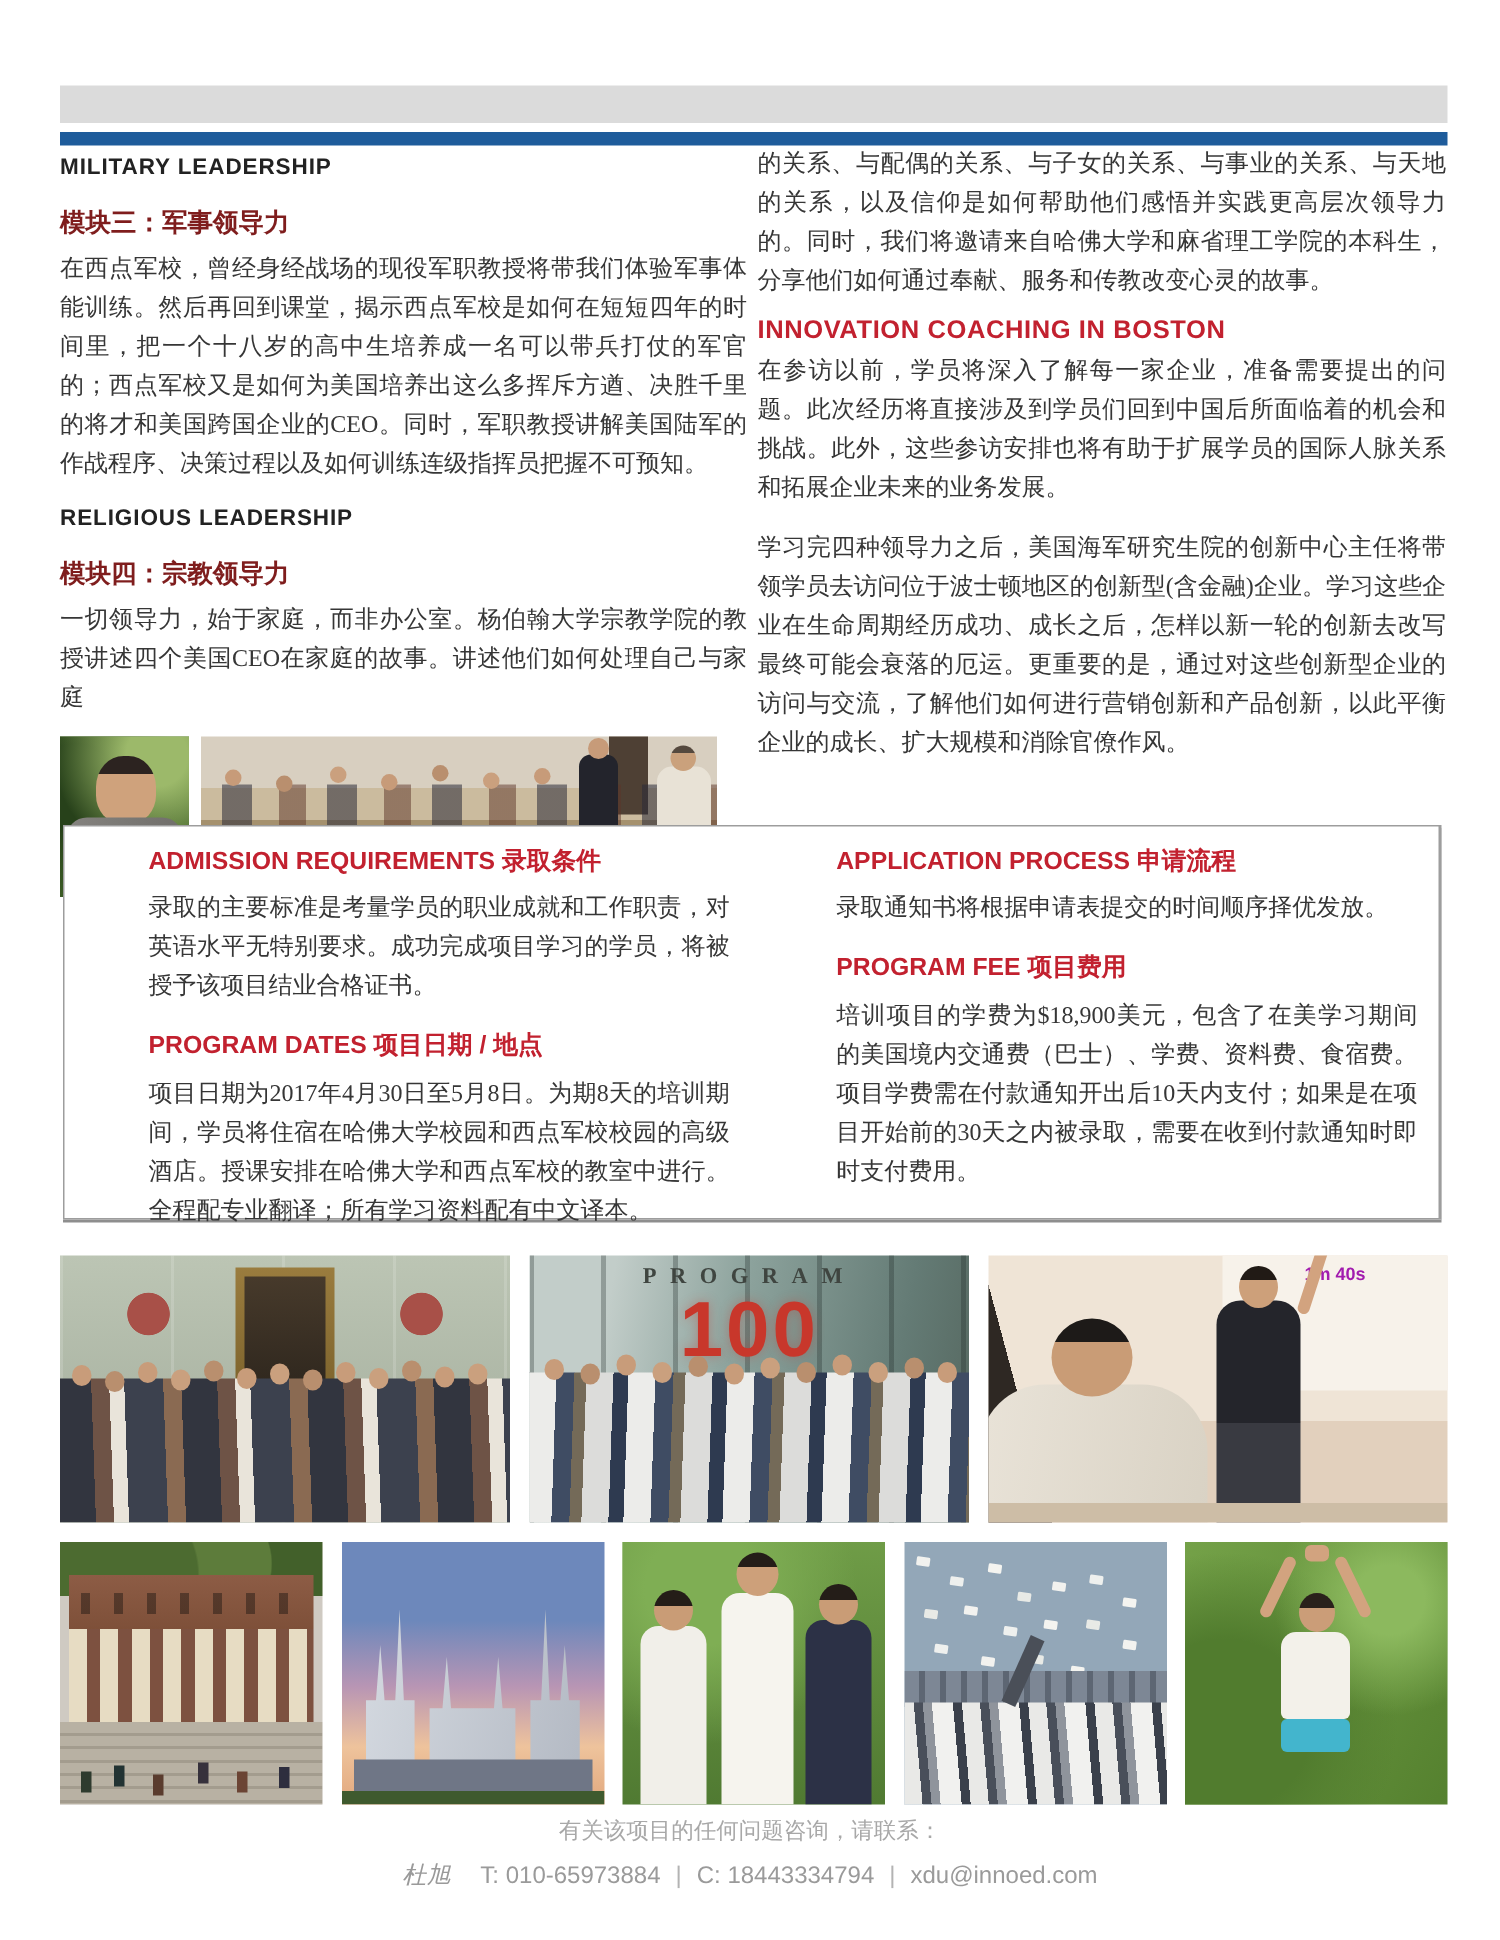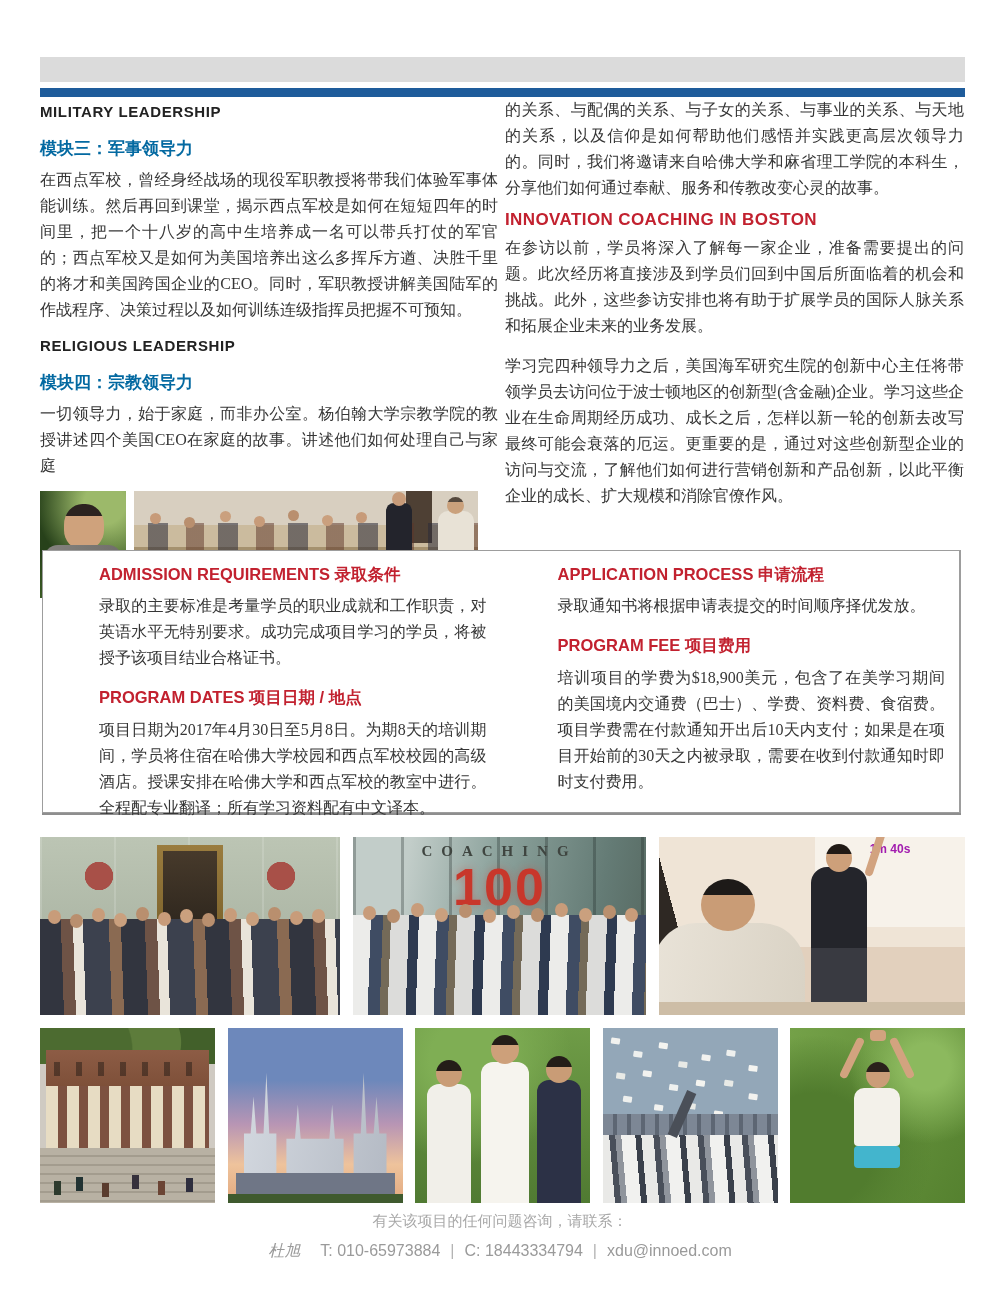--- a/index.html
+++ b/index.html
@@ -9,21 +9,21 @@
   
   .bar-gray{position:absolute;left:40px;top:57px;width:925px;height:25px;background:#DBDBDB;}
   .bar-blue{position:absolute;left:40px;top:88px;width:925px;height:9px;background:#1E5C9B;}
 
   
   .col{position:absolute;}
   .col-left{left:40px;top:103px;width:458px;}
   .col-right{left:505px;top:97px;width:459px;}
 
   .h-en{font:700 15px/1.25 "Liberation Sans",sans-serif;color:#222;letter-spacing:.6px;margin:0 0 5px;}
-  .h-zh{font:700 17px/1.3 "Liberation Sans",sans-serif;color:#0369a1;margin:16px 0 7px;}
+  .h-zh{font:700 17px/1.3 "Liberation Sans",sans-serif;color:#7f1d1d;margin:16px 0 7px;}
   .h-red-en{font:700 17px/1.25 "Liberation Sans",sans-serif;color:#C2212F;letter-spacing:.4px;margin:0 0 5px;}
   .h-red-zh{font:700 16.5px/1.3 "Liberation Sans",sans-serif;color:#C2212F;margin:0 0 8px;}
   .body{font:400 16px/26px "Liberation Serif",serif;color:#363636;text-align:justify;margin:0 0 14px;}
 
   
   .info-box{position:absolute;left:42px;top:550px;width:919px;height:263px;box-sizing:border-box;
             border:1px solid #9d9d9d;border-right-width:2px;box-shadow:0 2px 0 #8e8e8e;
             display:flex;gap:28px;padding:13px 14px 0 13px;background:#fff;}
   .info-col{width:441px;margin-left:43px;}
   .info-col .body{margin:0 0 16px;}
@@ -248,21 +248,21 @@
       <h3 class="h-red-zh">PROGRAM FEE 项目费用</h3>
       <p class="body">培训项目的学费为$18,900美元，包含了在美学习期间的美国境内交通费（巴士）、学费、资料费、食宿费。项目学费需在付款通知开出后10天内支付；如果是在项目开始前的30天之内被录取，需要在收到付款通知时即时支付费用。</p>
     </div>
   </div>
 
   <div class="row row-a">
     <div class="ph ph-a1" title="学员在华盛顿画像前的大厅合影">
       <div class="sh crowd"></div>
     </div>
     <div class="ph ph-a2" title="学员在 FORTUNE 100 大楼前合影">
-      <div class="sh f-title">COACHING</div>
+      <div class="sh f-title">PROGRAM</div>
       <div class="sh f-100">100</div>
       <div class="sh crowd2"></div>
     </div>
     <div class="ph ph-a3" title="创新实验工作坊">
       <div class="sh screen"><span>1m 40s</span></div>
       <div class="sh teacher"></div>
       <div class="sh student"></div>
       <div class="sh bench"></div>
     </div>
   </div>

